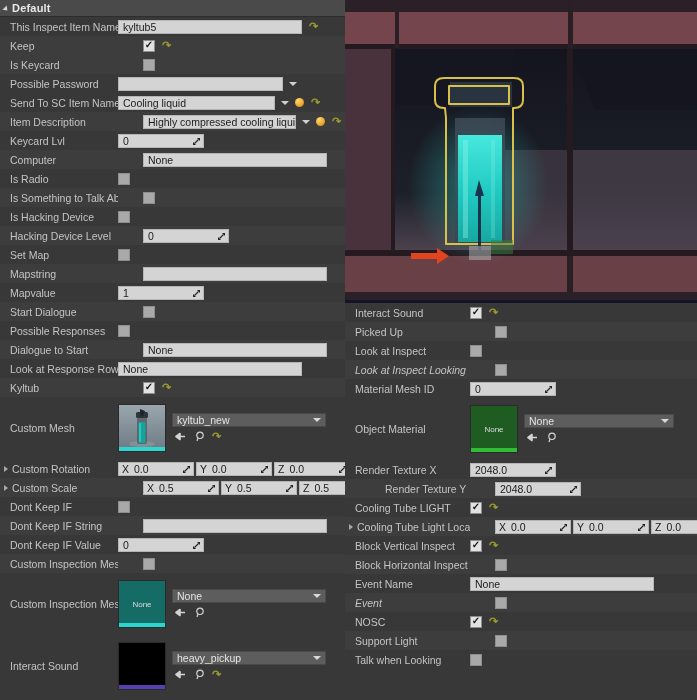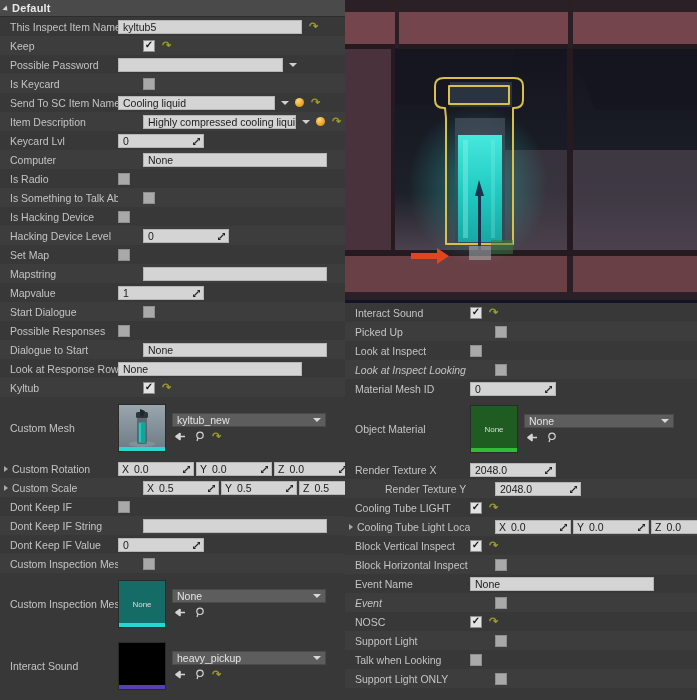--- a/index.html
+++ b/index.html
@@ -245,31 +245,31 @@
         </div>
         <div class="row alt">
           <div class="lbl">Keep</div>
           <div class="val">
             <span class="cbox checked">
               <span class="tick">✓</span>
             </span>
             <span class="reset">↶</span>
           </div>
         </div>
+        <div class="row alt">
+          <div class="lbl">Is Keycard</div>
+          <div class="val">
+            <span class="cbox unchecked"></span>
+          </div>
+        </div>
         <div class="row">
           <div class="lbl">Possible Password</div>
           <div class="val">
             <span class="combo blank"></span>
             <span class="carat"></span>
-          </div>
-        </div>
-        <div class="row alt">
-          <div class="lbl">Is Keycard</div>
-          <div class="val">
-            <span class="cbox unchecked"></span>
           </div>
         </div>
         <div class="row">
           <div class="lbl">Send To SC Item Name</div>
           <div class="val">
             <span class="combo">Cooling liquid</span>
             <span class="carat"></span>
             <span class="dot-yellow"></span>
             <span class="reset">↶</span>
           </div>
@@ -887,22 +887,16 @@
           <div class="val">
             <span class="cbox unchecked"></span>
           </div>
         </div>
         <div class="row">
           <div class="lbl" style="flex: 0 0 125px; width: 125px;">Talk when Looking</div>
           <div class="val">
             <span class="cbox unchecked"></span>
           </div>
         </div>
-        <div class="row alt">
-          <div class="lbl" style="flex: 0 0 125px; width: 125px;">Support Light ONLY</div>
-          <div class="val">
-            <span class="cbox unchecked"></span>
-          </div>
-        </div>
       </div>
 
   </div>
 </div>
 
 </body></html>

